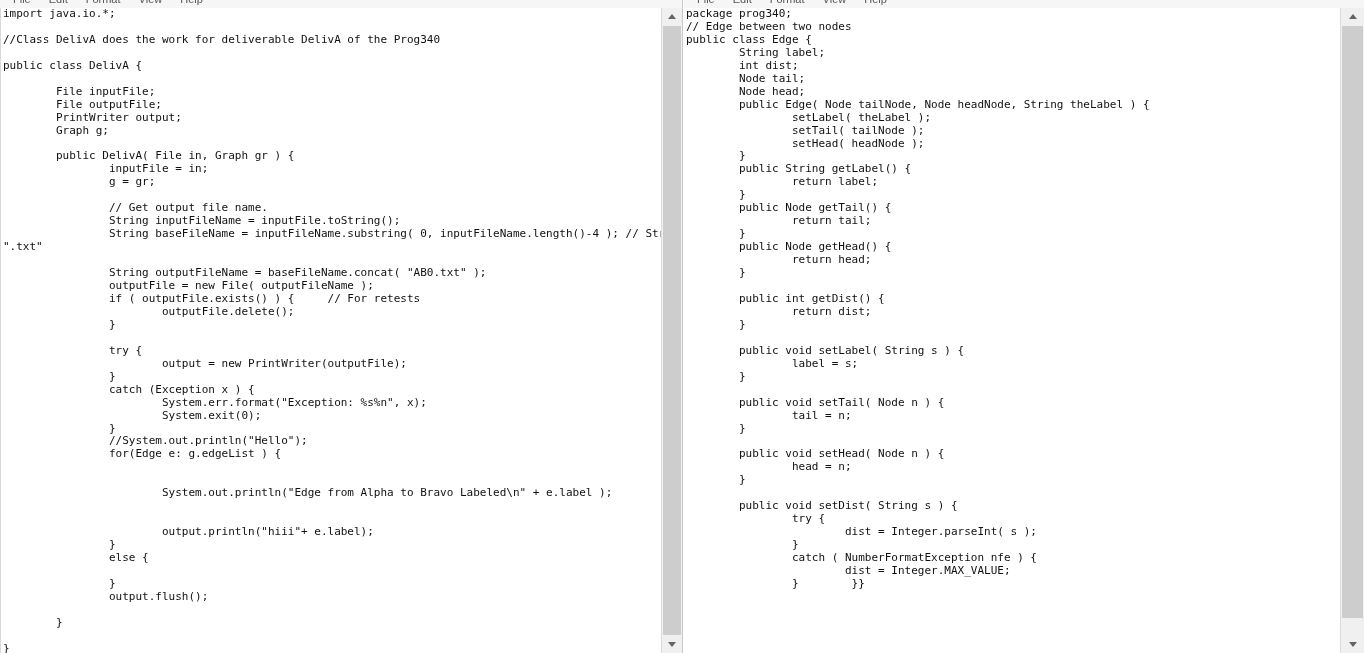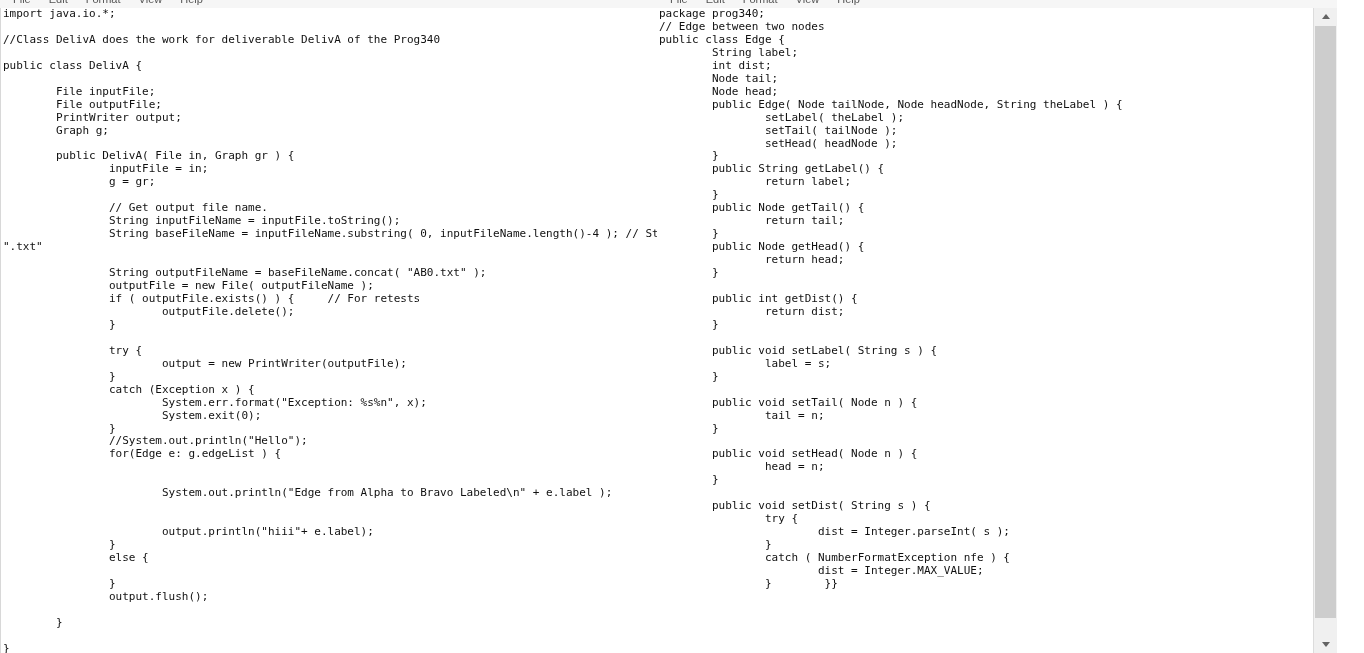--- a/index.html
+++ b/index.html
@@ -19,21 +19,21 @@
   
   .window {
     position: absolute;
     top: 0;
     height: 653px;
     background: #ffffff;
     box-sizing: border-box;
     overflow: hidden;
   }
   #window-left  { left: 0px;   width: 683px; border-right: 1px solid #c8c8c8; }
-  #window-right { left: 657px; width: 680px; }
+  #window-right { left: 684px; width: 680px; }
 
   
   .menubar {
     position: absolute;
     top: -9px;
     left: 0;
     right: 0;
     height: 17px;
     background: #f6f6f6;
     border-bottom: 1px solid #dedede;

